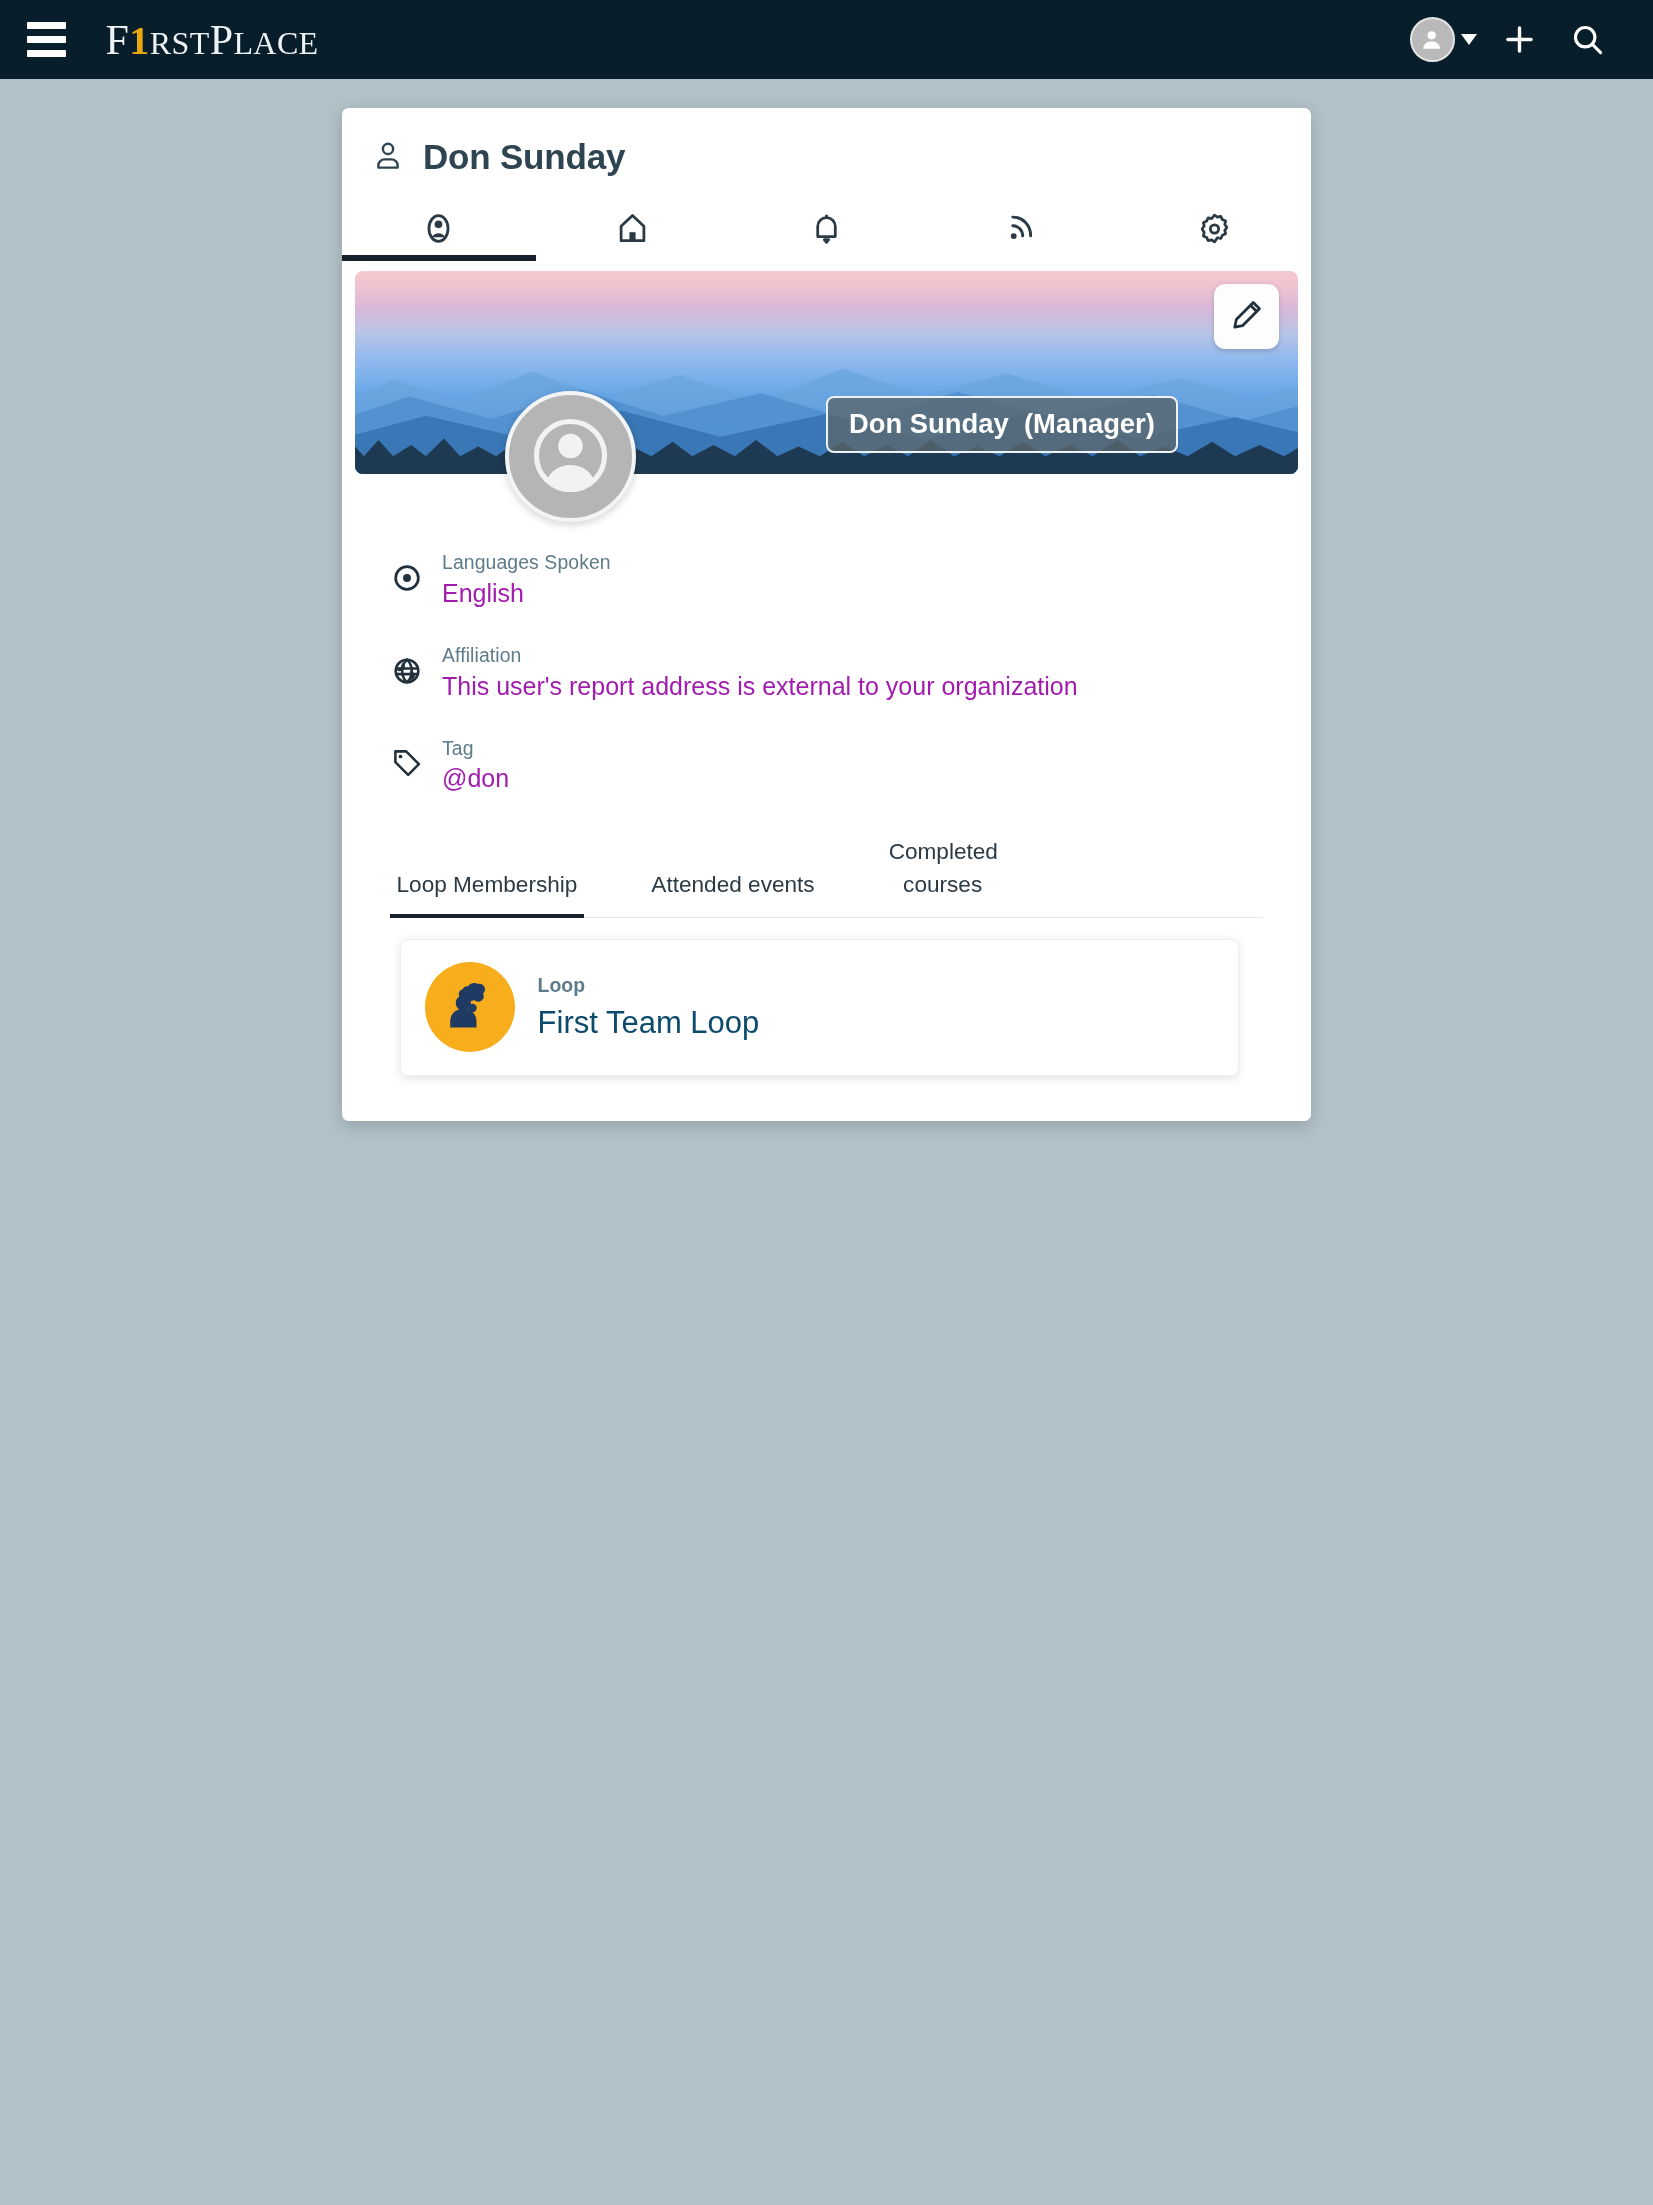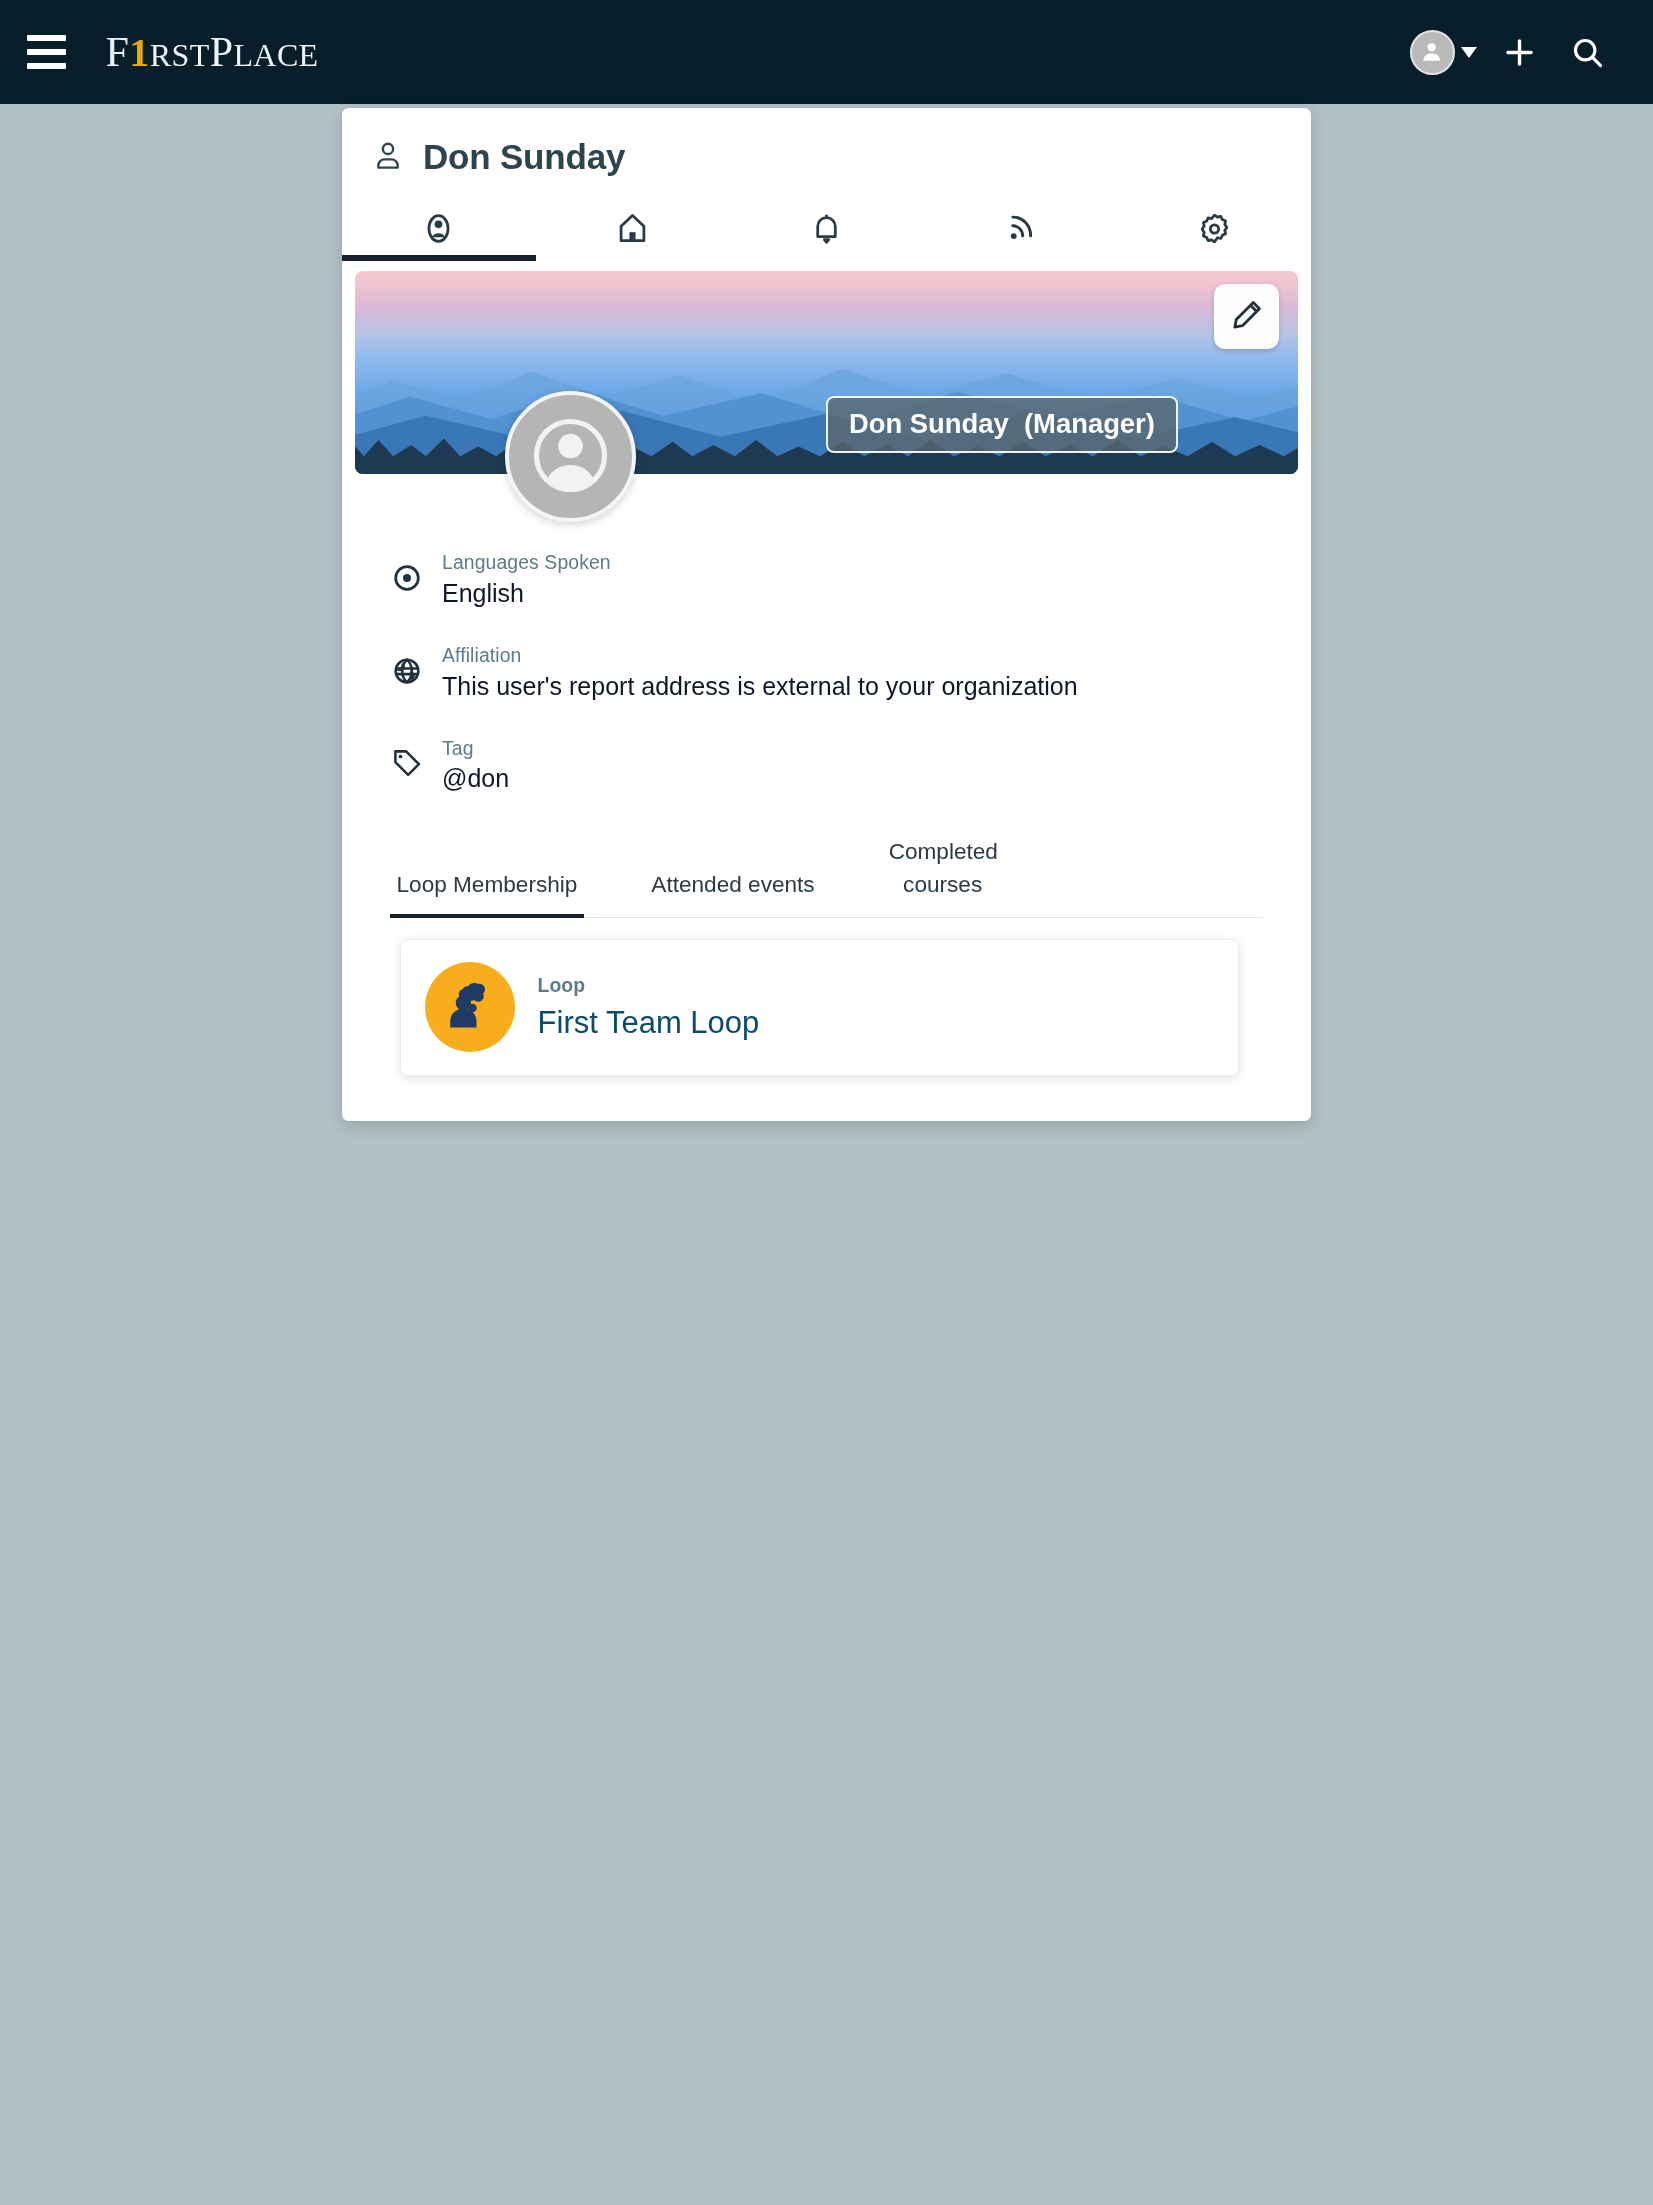--- a/index.html
+++ b/index.html
@@ -6,21 +6,21 @@
   html, body {
     width: 1653px; height: 2205px;
     background: #b2c0c7;
     font-family: "Liberation Sans", sans-serif;
     -webkit-font-smoothing: antialiased;
   }
 
   
   .appbar {
     position: absolute; top: 0; left: 0;
-    width: 1653px; height: 104px;
+    width: 1653px; height: 79px;
     background: #081e2a;
     display: flex; align-items: center;
   }
   .hamburger {
     margin-left: 22.6px; width: 47px; height: 47px;
     display: flex; flex-direction: column; justify-content: center;
     gap: 7.3px; padding: 0 4px; cursor: pointer;
   }
   .hamburger span { display: block; height: 6.5px; background: #fff; border-radius: 0.8px; }
 
@@ -128,21 +128,21 @@
 
   
   .info-list { margin: 77px 0 0 0; padding: 0 48px 0 48px; }
   .info-row { display: flex; align-items: flex-start; gap: 18px; margin-bottom: 36px; }
   .info-row .ic { width: 34px; flex: 0 0 34px; padding-top: 9.7px; }
   .info-row .ic svg { width: 34px; height: 34px; }
   .info-label {
     font-size: 19.4px; font-weight: 400; color: #5d7b8a;
     letter-spacing: 0.1px; margin-bottom: 4.8px;
   }
-  .info-value { font-size: 25px; color: #0f172a; }
+  .info-value { font-size: 25px; color: #a21caf; }
 
   
   .actions { padding: 0 48px; }
   .action-btn {
     display: flex; align-items: center; justify-content: space-between;
     border: 1.6px solid #b9c5cc; border-radius: 6.5px;
     height: 63px; padding: 0 21px 0 18px;
     margin-bottom: 21px; background: #fff; cursor: pointer;
   }
   .action-btn .label { font-size: 22.6px; font-weight: 700; color: #22313c; }

